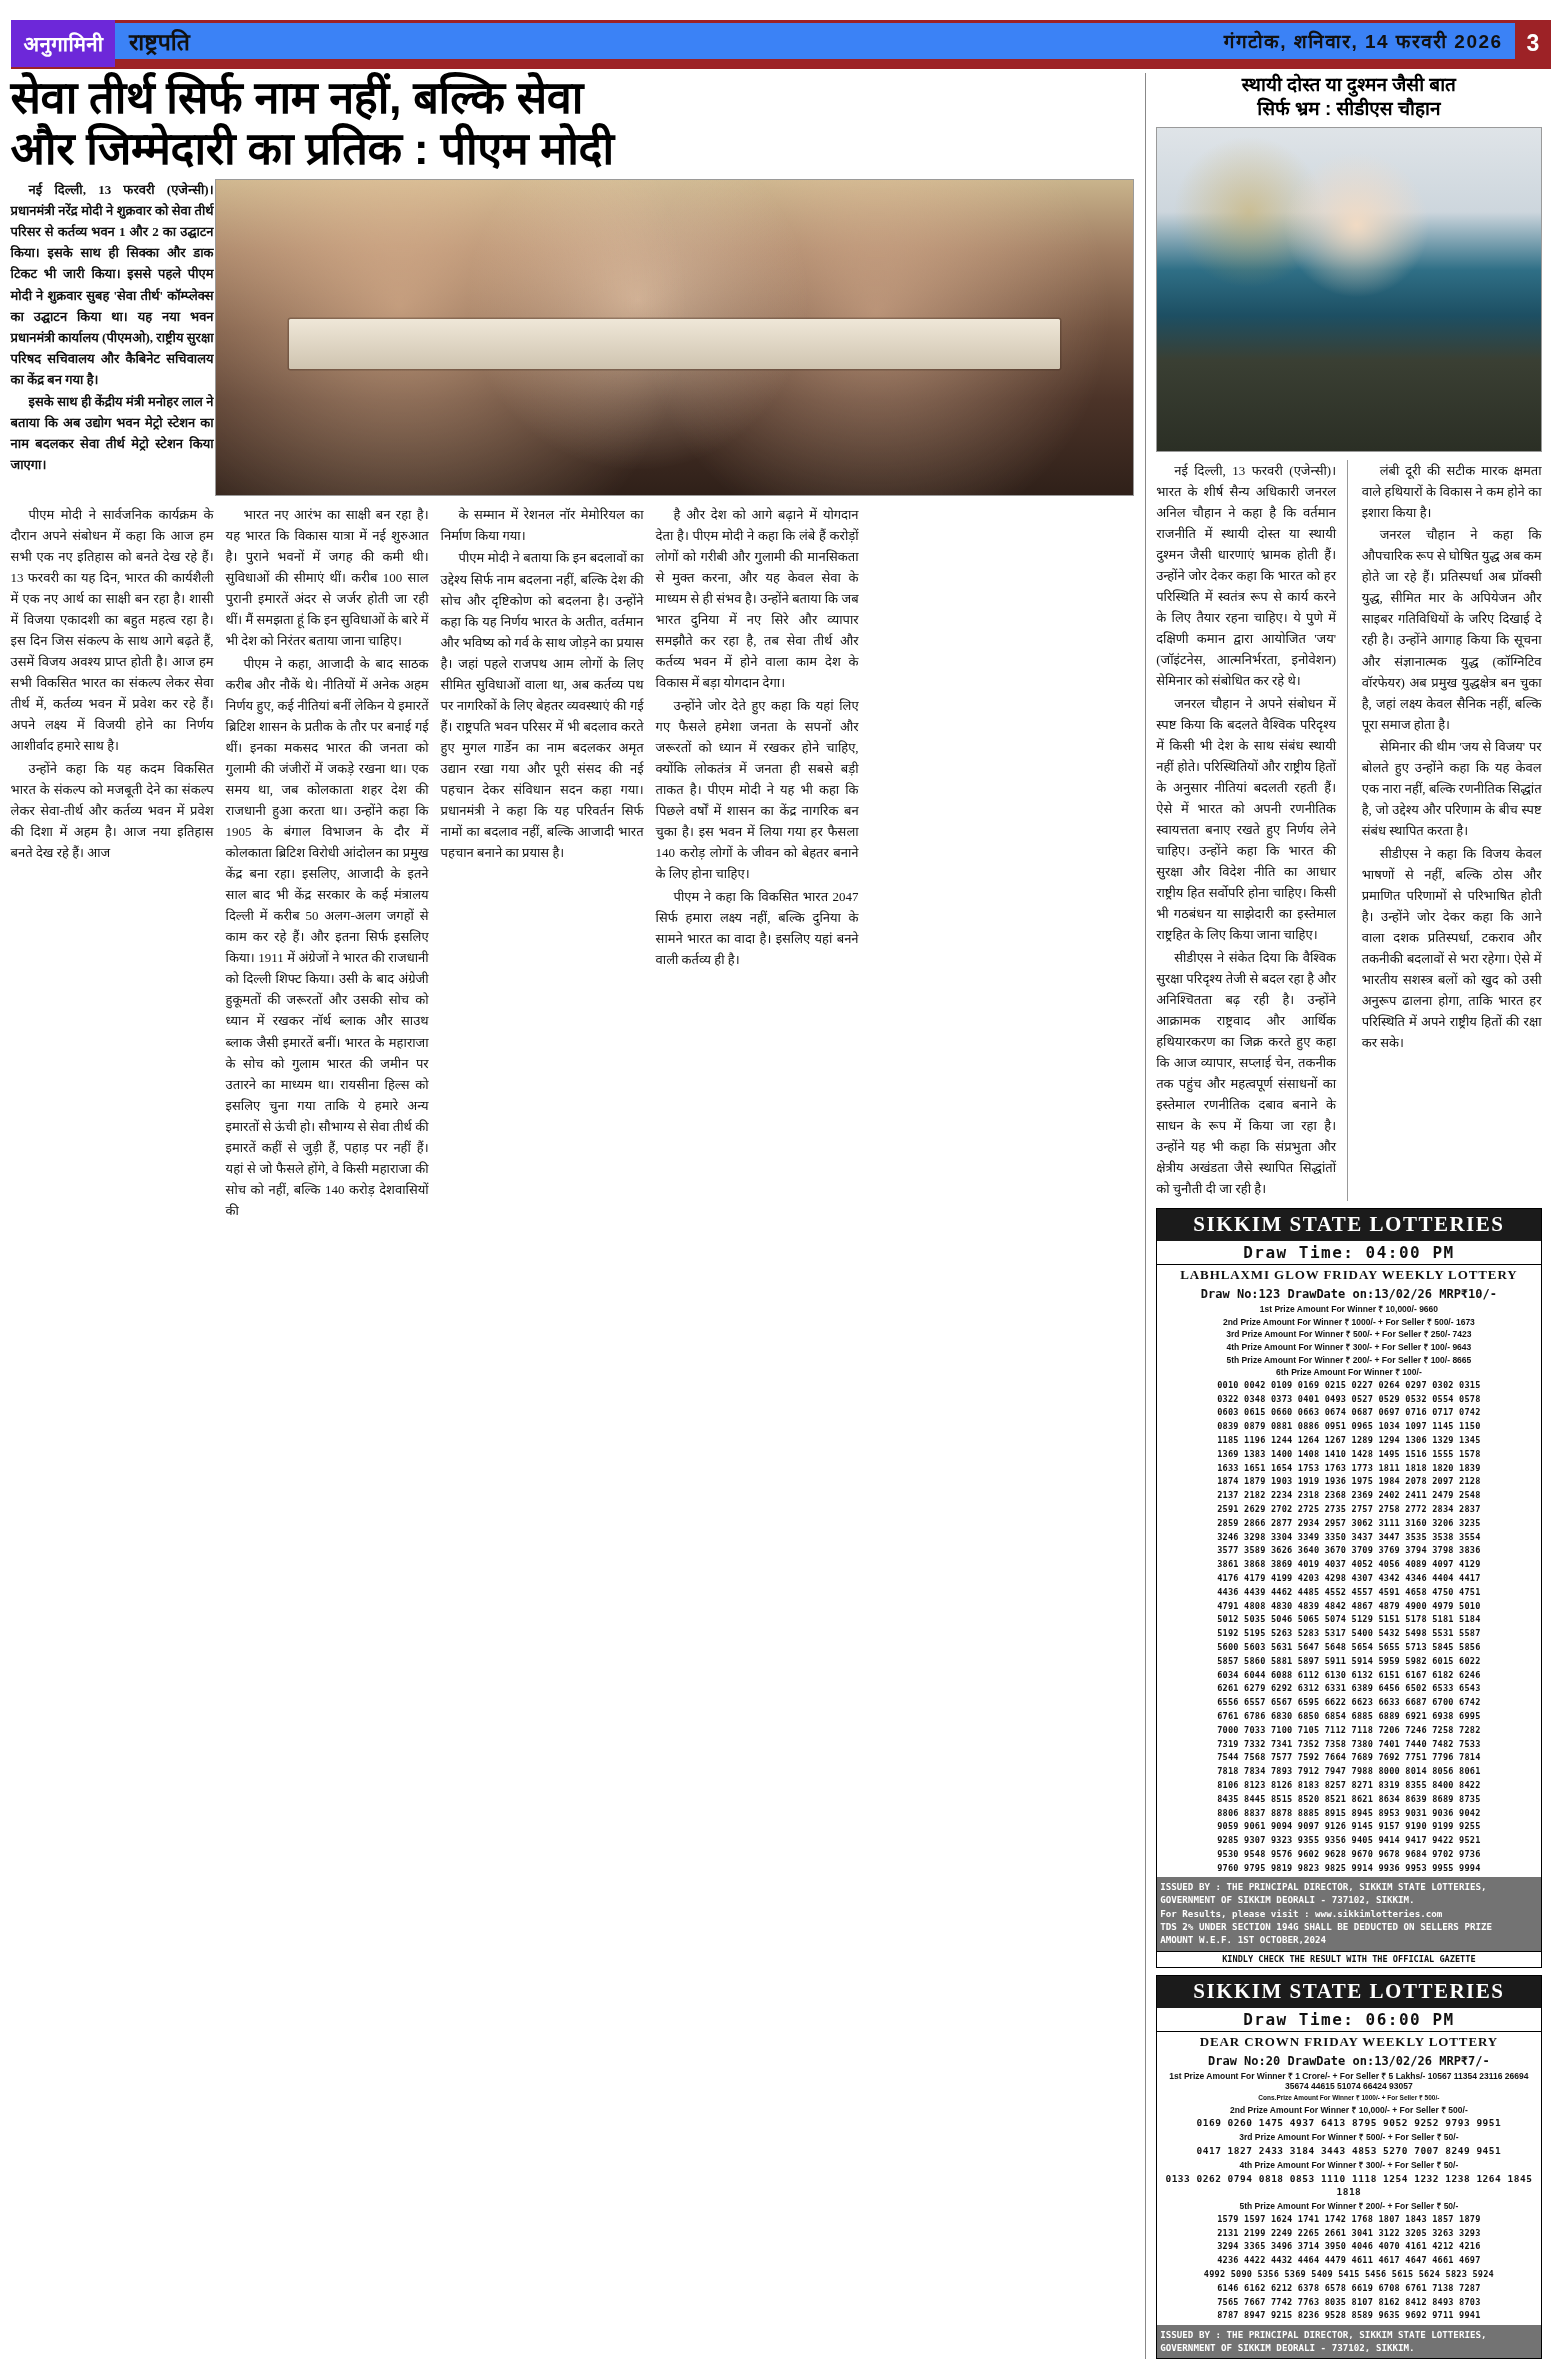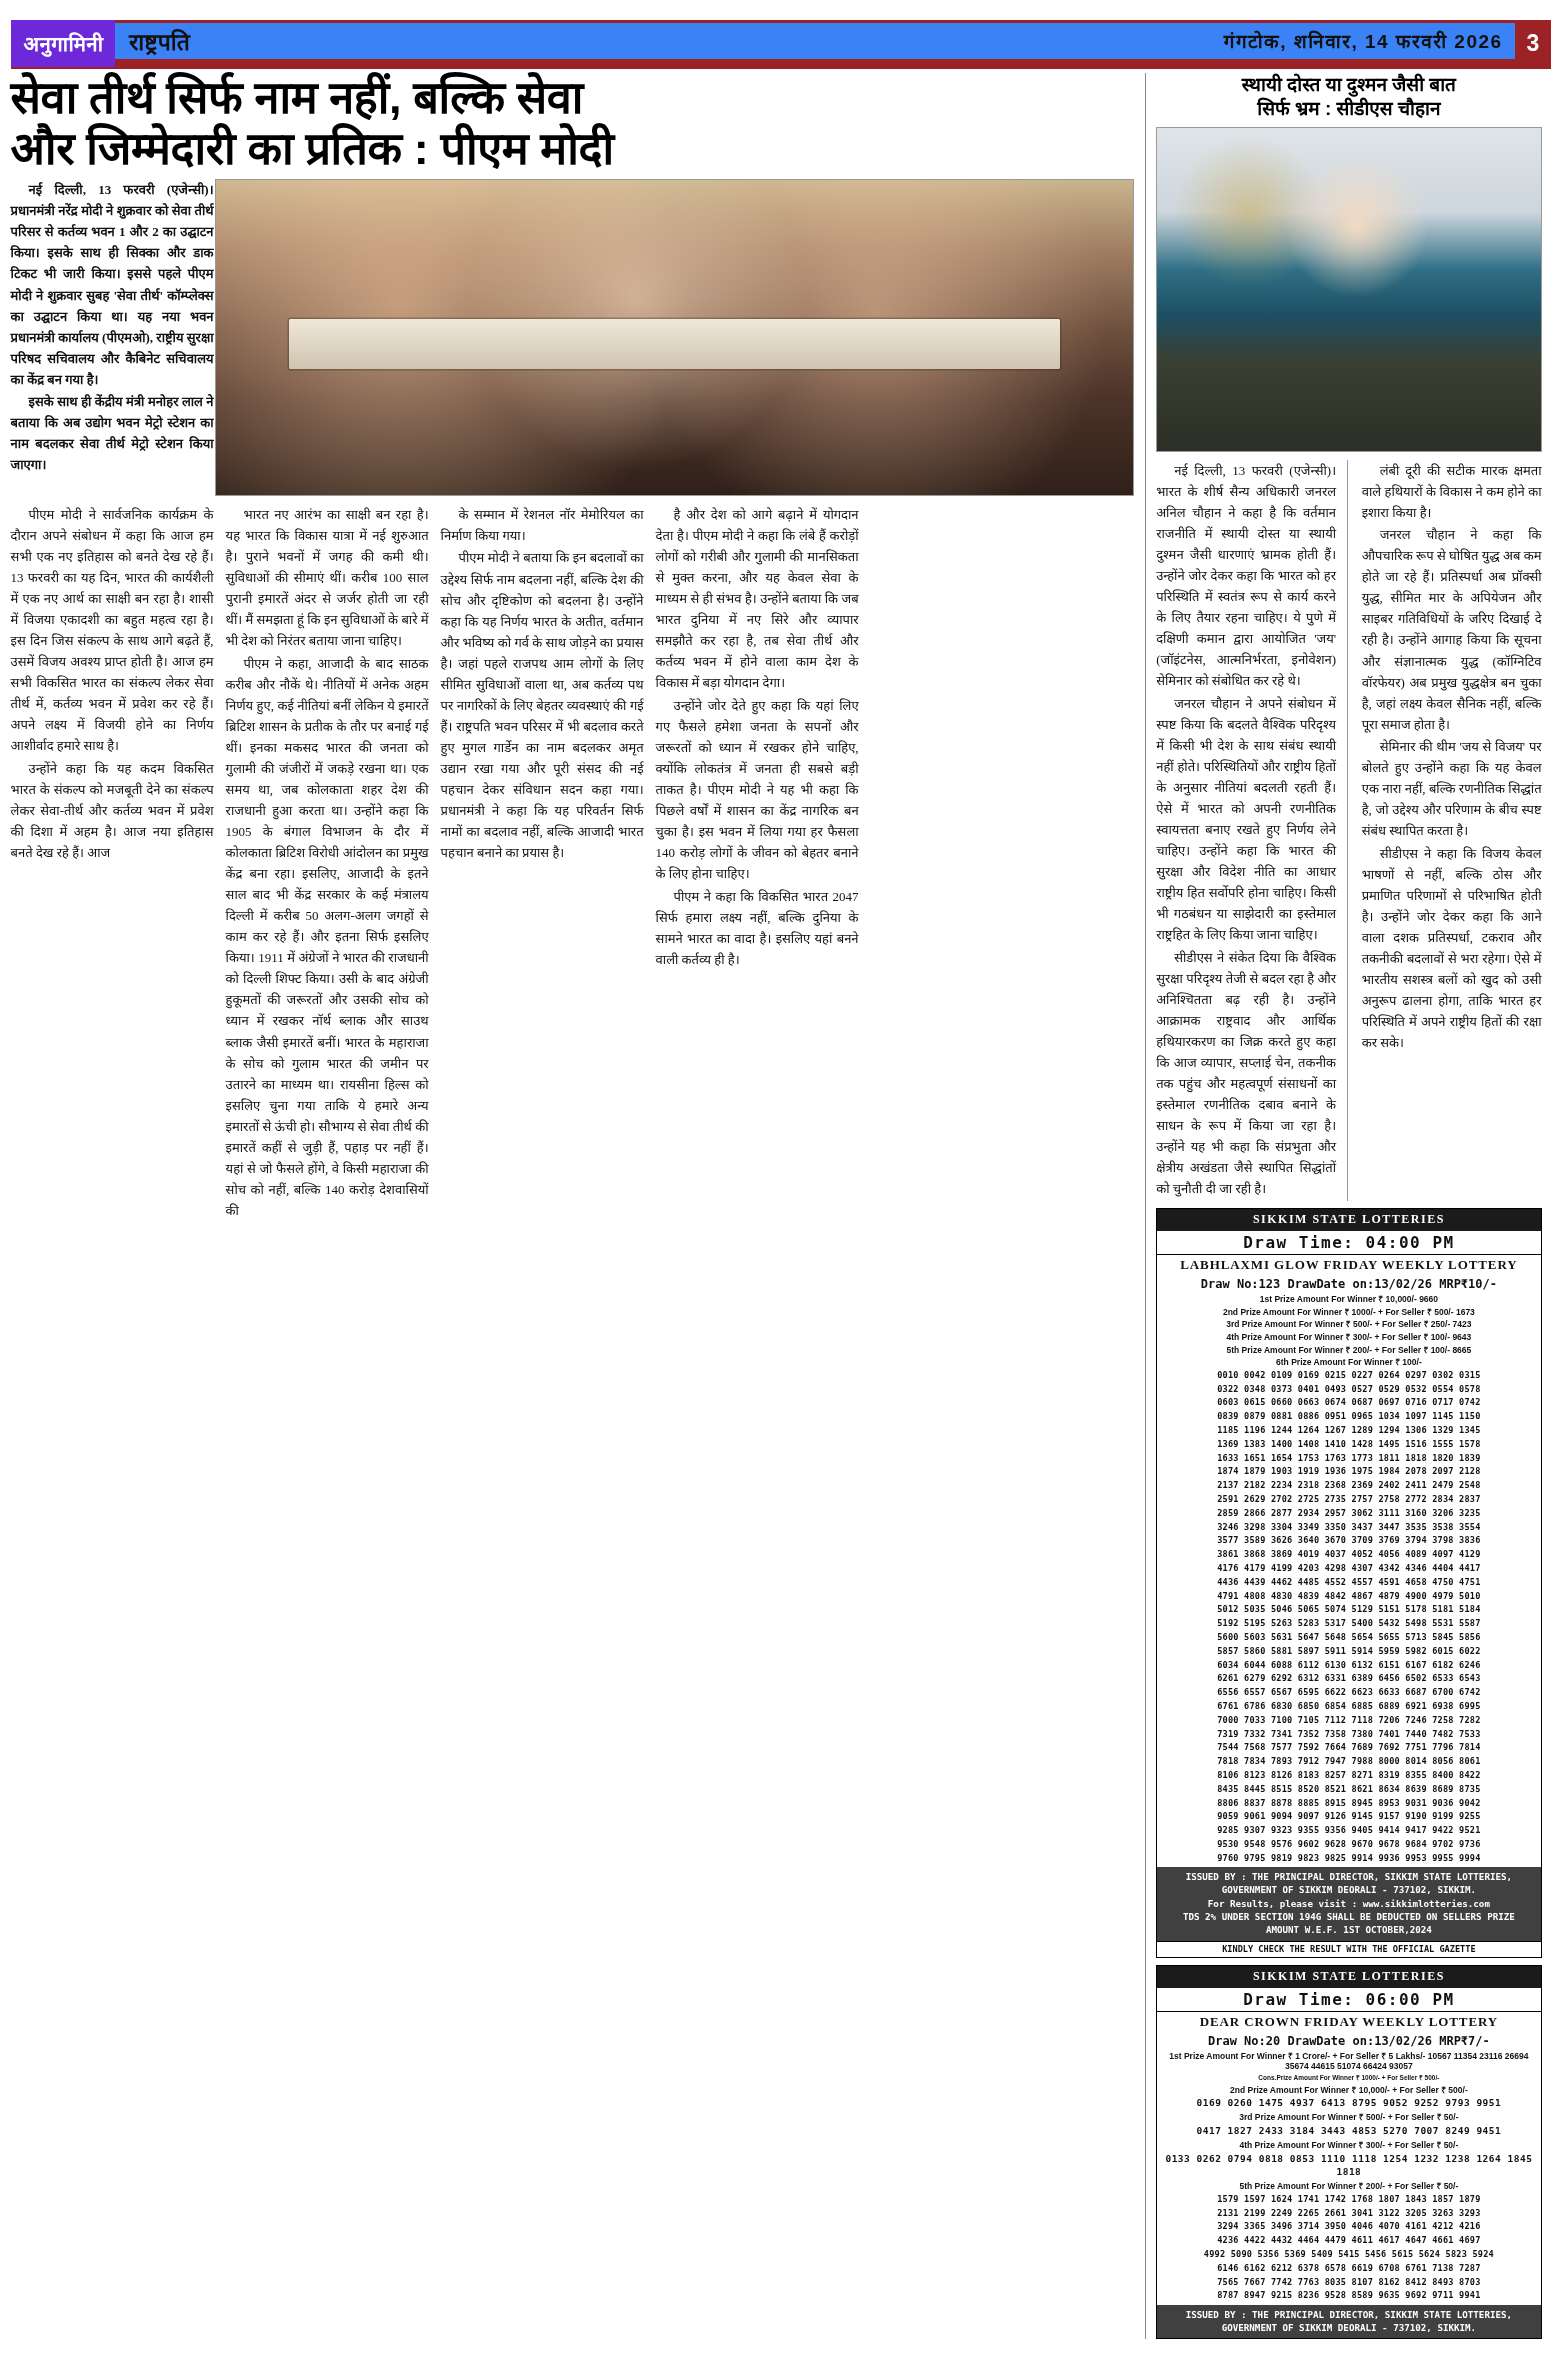--- a/index.html
+++ b/index.html
@@ -84,21 +84,21 @@
   
   .lot {
     border: 1.5px solid #000;
     background: #fff;
     margin-top: 7.6px;
     font-family: "DejaVu Sans Mono", "Liberation Mono", monospace;
   }
   .lot-title {
     background: #1b1b1b; color: #fff;
     text-align: center;
-    font-size: 12px; font-weight: 700;
+    font-size: 21px; font-weight: 700;
     letter-spacing: 1.5px;
     padding: 3px 0 3.8px;
     font-family: "Liberation Serif", serif;
   }
   .lot-drawtime {
     text-align: center; font-size: 16px; font-weight: 700;
     letter-spacing: 1.5px; padding: 1.5px 0 2.3px;
     border-bottom: 1.5px solid #000;
     font-family: "DejaVu Sans Mono", monospace;
   }
@@ -119,22 +119,22 @@
   }
   .lot-prize.sm { font-size: 6.5px; }
   .lot-nums {
     text-align: center; font-size: 8.6px; font-weight: 700;
     font-family: "DejaVu Sans Mono", monospace;
     line-height: 1.42; letter-spacing: 0.2px;
     padding: 0.8px 3px;
   }
   .lot-nums.wide { font-size: 9.5px; letter-spacing: 0.5px; }
   .lot-foot {
-    background: #404040; color: #fff;
-    text-align: center; font-size: 9.2px; font-weight: 700;
+    background: #737373; color: #fff;
+    font-size: 9.2px; font-weight: 700;
     font-family: "DejaVu Sans Mono", monospace;
     padding: 3px 3px 3.8px; line-height: 1.45;
     margin-top: 2.3px;
   }
   .lot-gazette {
     text-align: center; font-size: 8.6px; font-weight: 700;
     font-family: "DejaVu Sans Mono", monospace;
     padding: 2.3px 0 3px; border-top: 0.8px solid #000;
   }
 

